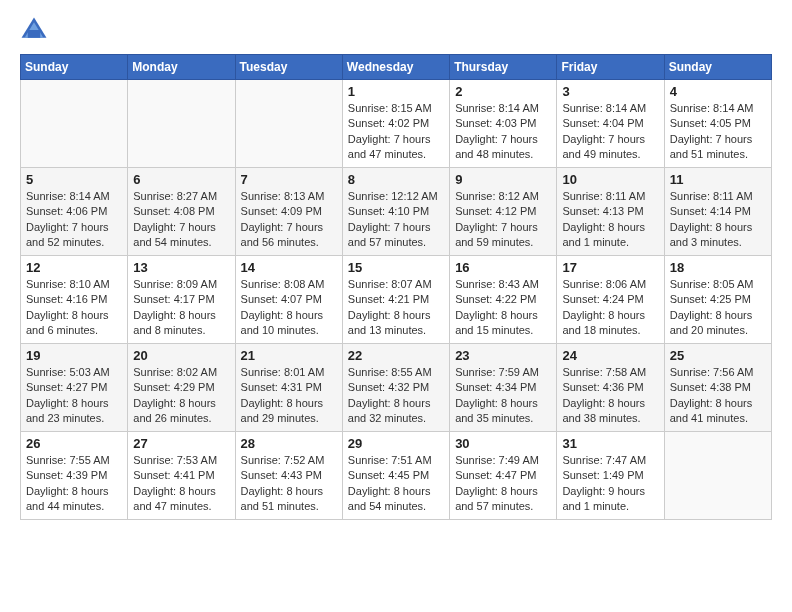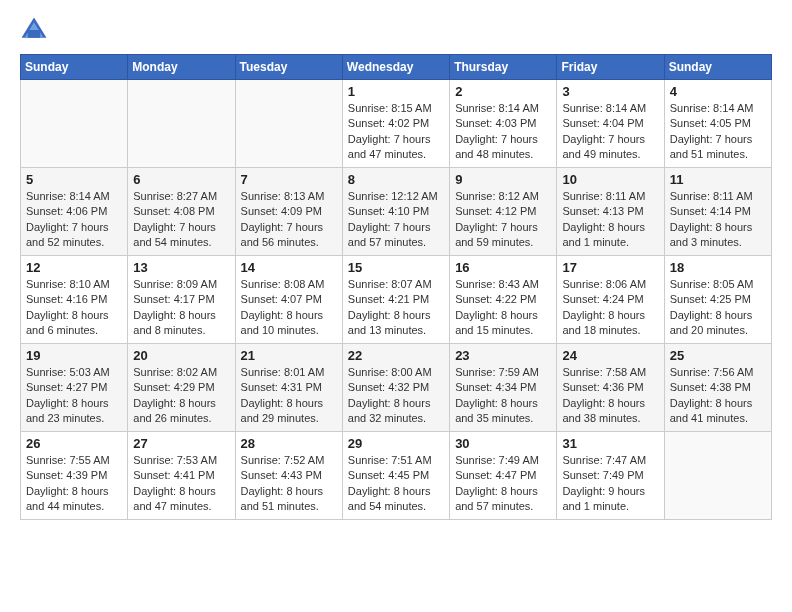--- a/index.html
+++ b/index.html
@@ -266,21 +266,21 @@
 Daylight: 8 hours and 26 minutes.</div>
           </td>
           <td>
             <span class="day-number">21</span>
             <div class="day-info">Sunrise: 8:01 AM
 Sunset: 4:31 PM
 Daylight: 8 hours and 29 minutes.</div>
           </td>
           <td>
             <span class="day-number">22</span>
-            <div class="day-info">Sunrise: 8:00 AM
+            <div class="day-info">Sunrise: 8:55 AM
 Sunset: 4:32 PM
 Daylight: 8 hours and 32 minutes.</div>
           </td>
           <td>
             <span class="day-number">23</span>
             <div class="day-info">Sunrise: 7:59 AM
 Sunset: 4:34 PM
 Daylight: 8 hours and 35 minutes.</div>
           </td>
           <td>
@@ -323,20 +323,20 @@
           </td>
           <td>
             <span class="day-number">30</span>
             <div class="day-info">Sunrise: 7:49 AM
 Sunset: 4:47 PM
 Daylight: 8 hours and 57 minutes.</div>
           </td>
           <td>
             <span class="day-number">31</span>
             <div class="day-info">Sunrise: 7:47 AM
-Sunset: 7:49 PM
+Sunset: 1:49 PM
 Daylight: 9 hours and 1 minute.</div>
           </td>
           <td class="empty"></td>
         </tr>
       </tbody>
   </table>
 </div>
 
 </body></html>

